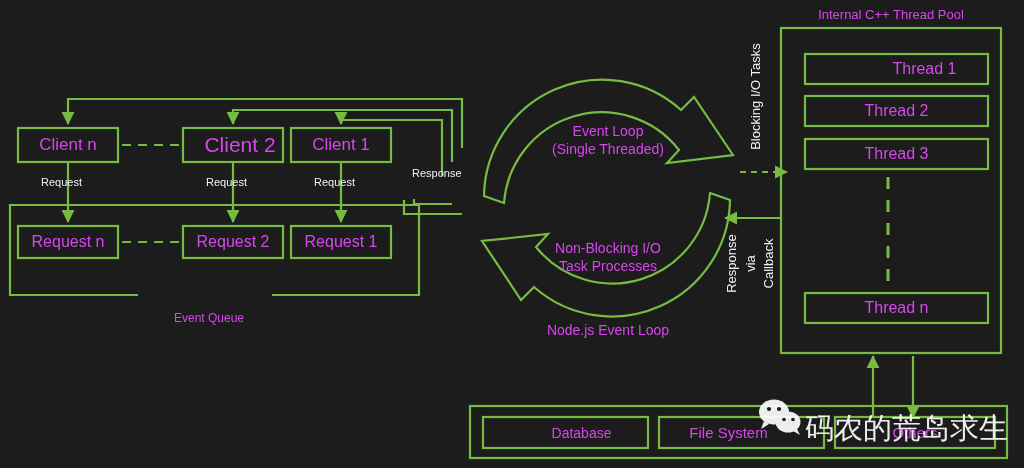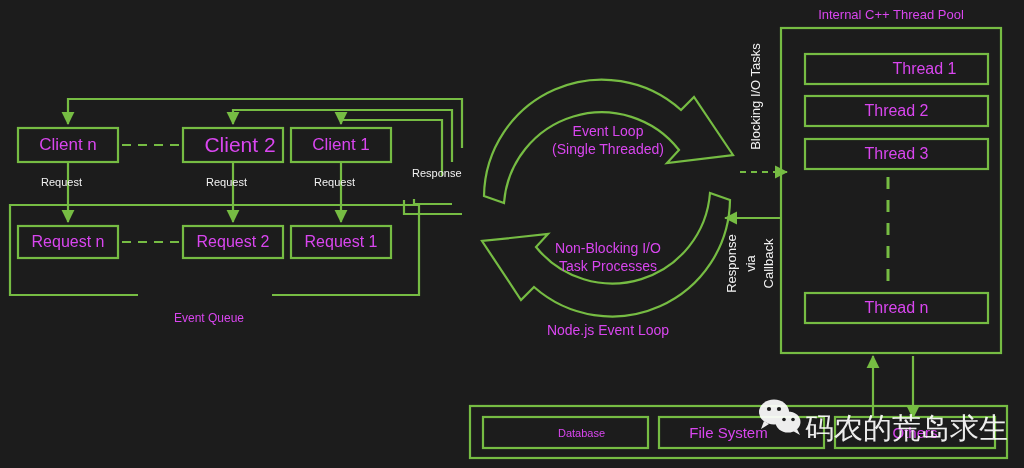--- a/index.html
+++ b/index.html
@@ -159,21 +159,21 @@
   <div class="lbl vert" style="left:705px; top:257px; width:90px; text-align:center; font-size:13px; transform:rotate(-90deg);">via</div>
   <div class="lbl vert" style="left:723px; top:257px; width:90px; text-align:center; font-size:13px; transform:rotate(-90deg);">Callback</div>
 
   <div class="box-lbl" style="left:781px; top:5px; width:220px; height:18px; font-size:13px;">Internal C++ Thread Pool</div>
 
   <div class="box-lbl" style="left:805px; top:54px; width:183px; height:30px; font-size:16px;padding-left:28px;">Thread 1</div>
   <div class="box-lbl" style="left:805px; top:96px; width:183px; height:30px; font-size:16px;">Thread 2</div>
   <div class="box-lbl" style="left:805px; top:139px; width:183px; height:30px; font-size:16px;">Thread 3</div>
   <div class="box-lbl" style="left:805px; top:293px; width:183px; height:30px; font-size:16px;">Thread n</div>
 
-  <div class="box-lbl" style="left:483px; top:417px; width:197px; height:31px; font-size:11px;">Database</div>
+  <div class="box-lbl" style="left:483px; top:417px; width:197px; height:31px; font-size:14px;">Database</div>
   <div class="box-lbl" style="left:659px; top:417px; width:139px; height:31px; font-size:15px;">File System</div>
   <div class="box-lbl" style="left:835px; top:417px; width:160px; height:31px; font-size:15px;text-align:right;">Others</div>
 
   <svg class="wm-logo" style="left:757px; top:398px;" width="46" height="38" viewBox="0 0 46 38">
     <ellipse cx="17" cy="14" rx="15" ry="12.5" fill="#ffffff"></ellipse>
     <path d="M7,23 L4,31 L12,26 Z" fill="#ffffff"></path>
     <circle cx="12" cy="11" r="2.1" fill="#1c1c1c"></circle>
     <circle cx="22" cy="11" r="2.1" fill="#1c1c1c"></circle>
     <ellipse cx="31" cy="24" rx="12.5" ry="10.5" fill="#ffffff"></ellipse>
     <path d="M40,31 L43,37 L36,33 Z" fill="#ffffff"></path>

